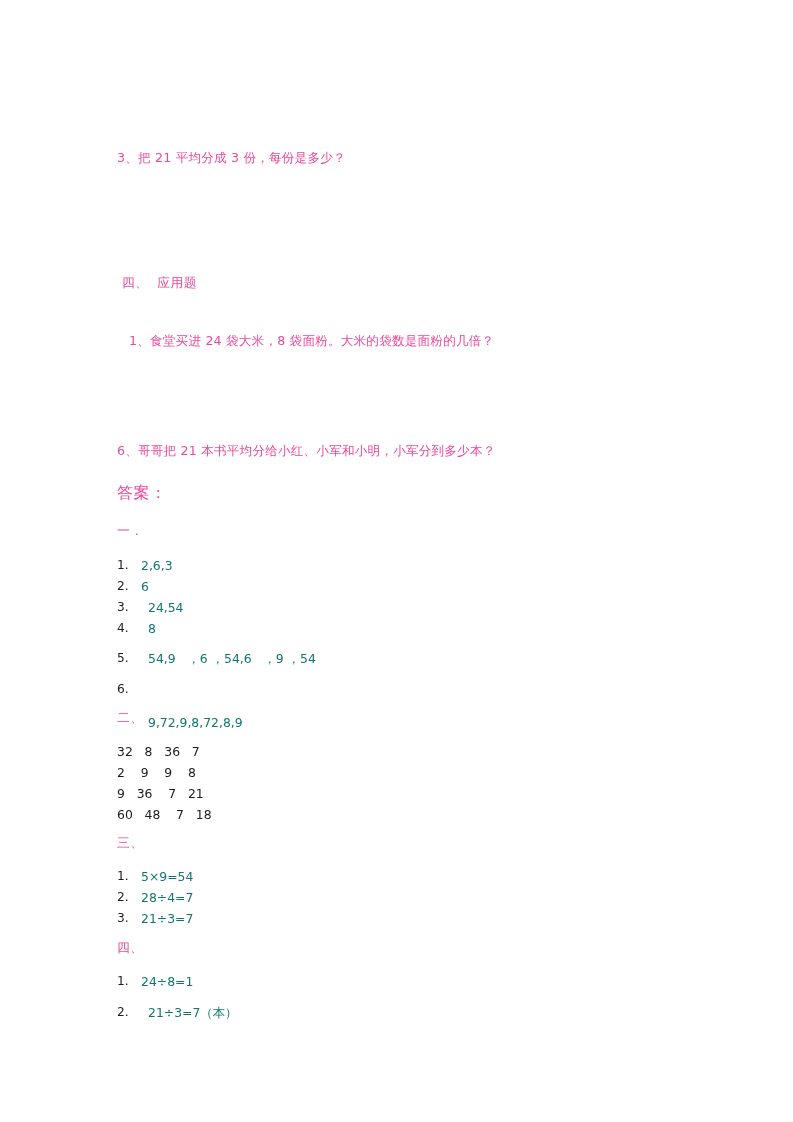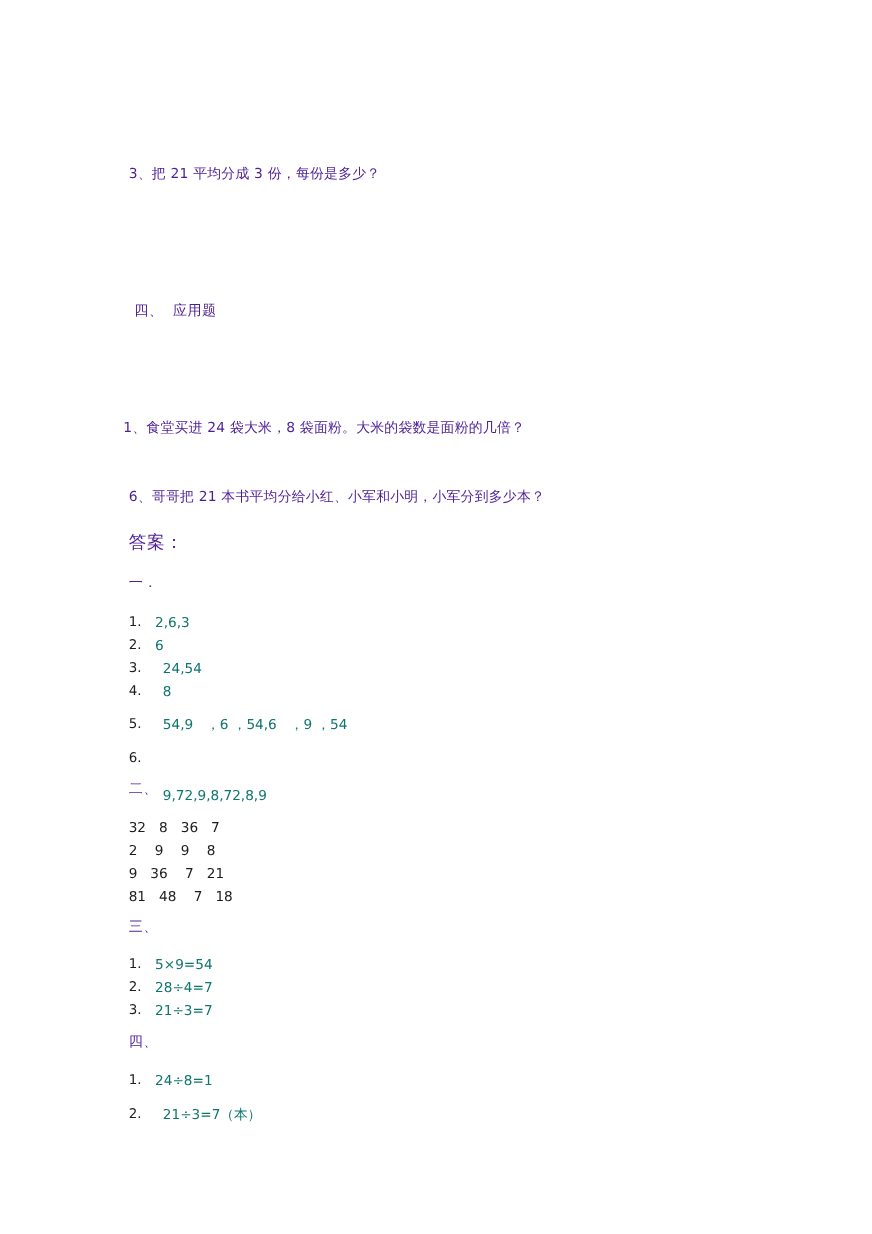--- a/index.html
+++ b/index.html
@@ -25,21 +25,21 @@
     left: 0;
     top: 0;
     width: 793px;
   }
   
   .line {
     position: absolute;
     white-space: pre;
     font-size: 12.5px;
     line-height: 16px;
-    color: #4c1d95;
+    color: #ec4899;
     letter-spacing: 0.1px;
   }
   .q-line {
     font-size: 12.6px;
     letter-spacing: 0.2px;
   }
   .heading {
     font-size: 12.8px;
     letter-spacing: 0.4px;
   }
@@ -78,21 +78,21 @@
 </head>
 <body>
 
 <div class="page">
   <div class="content">
 
     <div class="line q-line cjk" style="left:117px; top:150px;">3、把 21 平均分成 3 份，每份是多少？</div>
 
     <div class="line heading cjk" style="left:122px; top:275px;">四、  应用题</div>
 
-    <div class="line q-line cjk" style="left:112px; top:333px;margin-top:48px;">1、食堂买进 24 袋大米，8 袋面粉。大米的袋数是面粉的几倍？</div>
+    <div class="line q-line cjk" style="left:129px; top:333px;">1、食堂买进 24 袋大米，8 袋面粉。大米的袋数是面粉的几倍？</div>
 
     <div class="line q-line cjk" style="left:117px; top:443px;">6、哥哥把 21 本书平均分给小红、小军和小明，小军分到多少本？</div>
 
     <div class="line ans-label cjk" style="left:117px; top:485px;">答案：</div>
 
     <div class="line sec-marker cjk" style="left:117px; top:523px;">一．</div>
 
     <div class="num-idx" style="left:117px; top:558px;">1.</div>
     <div class="num-val" style="left:141px; top:558px;">2,6,3</div>
 
@@ -109,21 +109,21 @@
     <div class="num-val cjk" style="left:148px; top:651px;">54,9   ，6 ，54,6   ，9 ，54</div>
 
     <div class="num-idx" style="left:117px; top:682px;">6.</div>
     <div class="num-val" style="left:148px; top:715px;">9,72,9,8,72,8,9</div>
 
     <div class="line sec-marker cjk" style="left:117px; top:710px;">二、</div>
 
     <div class="grid-row" style="left:117px; top:744px;">32   8   36   7</div>
     <div class="grid-row" style="left:117px; top:765px;">2    9    9    8</div>
     <div class="grid-row" style="left:117px; top:786px;">9   36    7   21</div>
-    <div class="grid-row" style="left:117px; top:807px;">81   48    7   18</div>
+    <div class="grid-row" style="left:117px; top:807px;">60   48    7   18</div>
 
     <div class="line sec-marker cjk" style="left:117px; top:835px;">三、</div>
 
     <div class="num-idx" style="left:117px; top:869px;">1.</div>
     <div class="num-val" style="left:141px; top:869px;">5×9=54</div>
 
     <div class="num-idx" style="left:117px; top:890px;">2.</div>
     <div class="num-val" style="left:141px; top:890px;">28÷4=7</div>
 
     <div class="num-idx" style="left:117px; top:911px;">3.</div>

